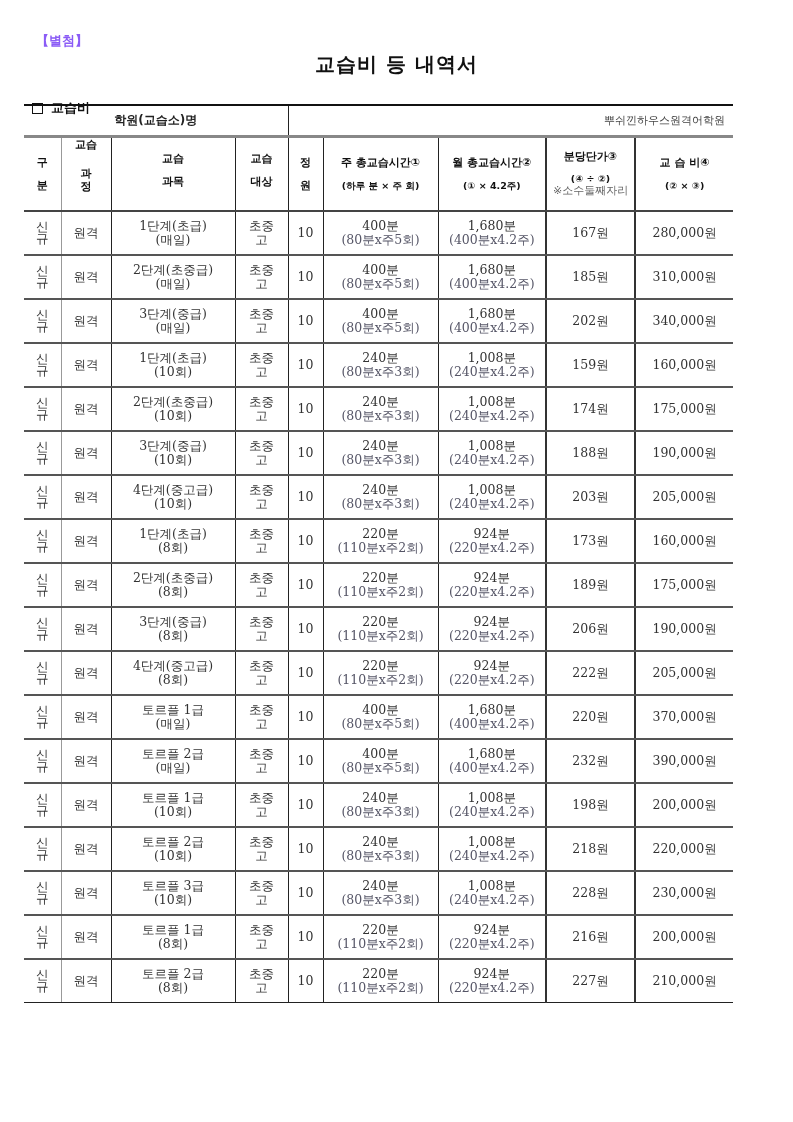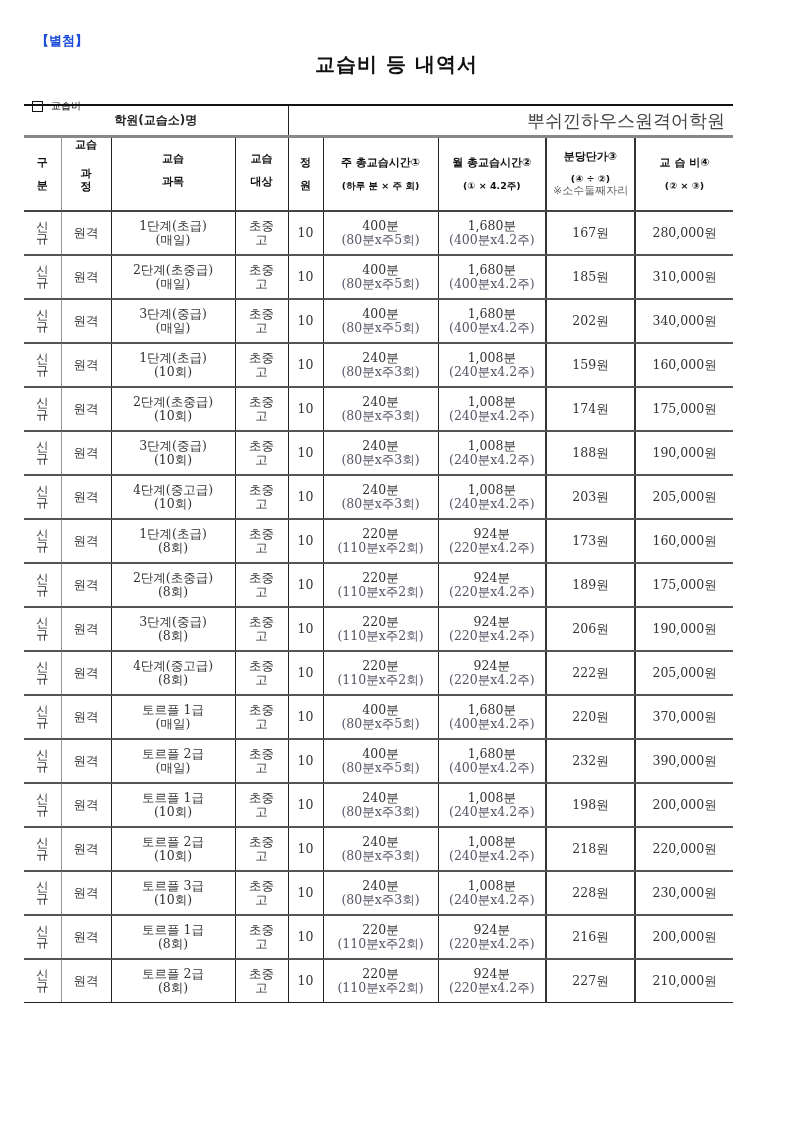--- a/index.html
+++ b/index.html
@@ -1,30 +1,30 @@
 <!DOCTYPE html>
 <html><head>
 <meta charset="utf-8">
 <style>
   html, body { margin: 0; padding: 0; background: #ffffff; }
   body { width: 793px; height: 1122px; position: relative; overflow: hidden;
          font-family: "DejaVu Serif", "Liberation Serif", serif; color: #222; }
   .attach { position: absolute; left: 36px; top: 32px; font-family: Liberation Serif, serif;
-            font-weight: bold; font-size: 13px; color: #1d4ed8; }
+            font-weight: bold; font-size: 13px; color: #8b5cf6; }
   .title { position: absolute; left: 0; width: 793px; top: 51px; text-align: center;
            font-family: "DejaVu Sans", sans-serif; font-weight: bold; font-size: 20px; color: #111; letter-spacing: 1px; }
   .section { position: absolute; left: 32px; top: 99px; font-family: "DejaVu Sans", sans-serif;
-             font-weight: normal; font-size: 10px; color: #111; display: flex; align-items: center; }
+             font-weight: bold; font-size: 13px; color: #111; display: flex; align-items: center; }
   .checkbox { display: inline-block; width: 9px; height: 9px; border: 1.5px solid #111; margin-right: 8px; }
   table { position: absolute; left: 24px; top: 104px; width: 709px; border-collapse: collapse; table-layout: fixed; }
   td, th { padding: 0; text-align: center; vertical-align: middle; }
   .topline td { border-top: 2.5px solid #111; }
   .name-row td { height: 29px; border-bottom: 3px solid #888; }
   .name-label { font-family: "DejaVu Sans", sans-serif; font-weight: bold; font-size: 12px; border-right: 1.5px solid #222; }
-  .name-value { text-align: right !important; padding-right: 8px !important; font-size: 18px; color: #444; }
+  .name-value { text-align: right !important; padding-right: 8px !important; font-size: 11px; color: #444; }
   .hdr th { font-family: "DejaVu Sans", sans-serif; font-weight: bold; font-size: 11px; color: #111; height: 62px;
             border-bottom: 2.5px solid #444; line-height: 1.2; }
   .hdr th .line1 { display: block; margin-bottom: 10px; }
   .hdr th .line2 { display: block; font-size: 9.5px; }
   .hdr th .note { display: block; font-size: 11px; color: #666; font-weight: normal; }
   .vr { border-right: 1.5px solid #222; }
   .vr-light { border-right: 1px solid #999; }
   .vr-bold { border-right: 2px solid #333; }
   tr.data td { height: 42px; border-bottom: 2px solid #555; font-size: 12.5px; color: #333; line-height: 1.05; }
   tr.data:last-child td { border-bottom: 1.5px solid #222; }

